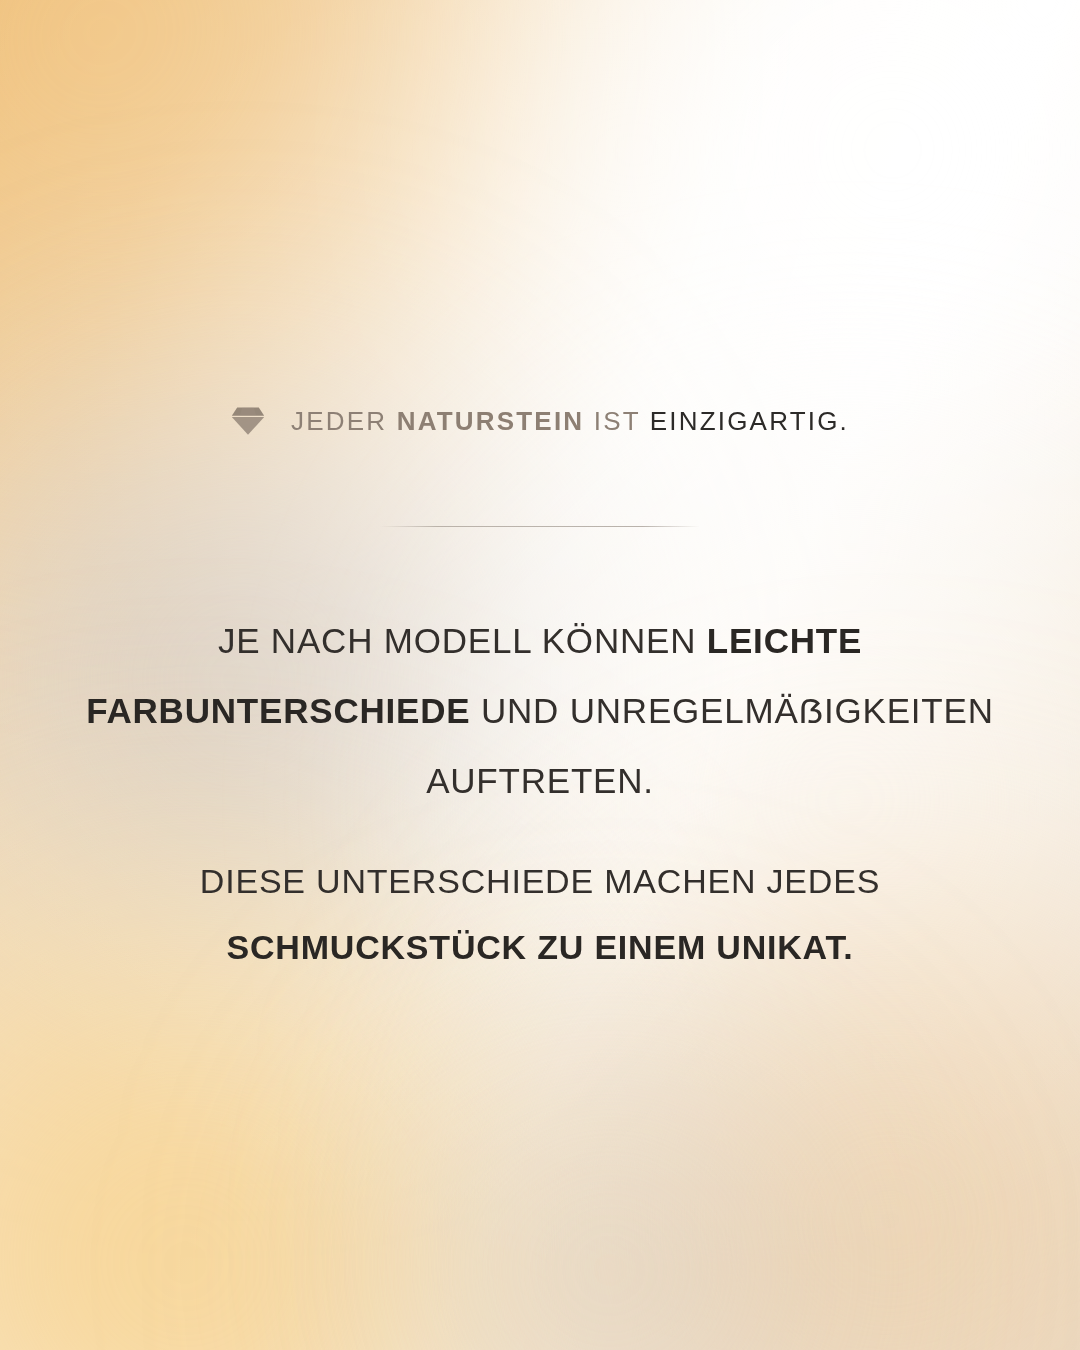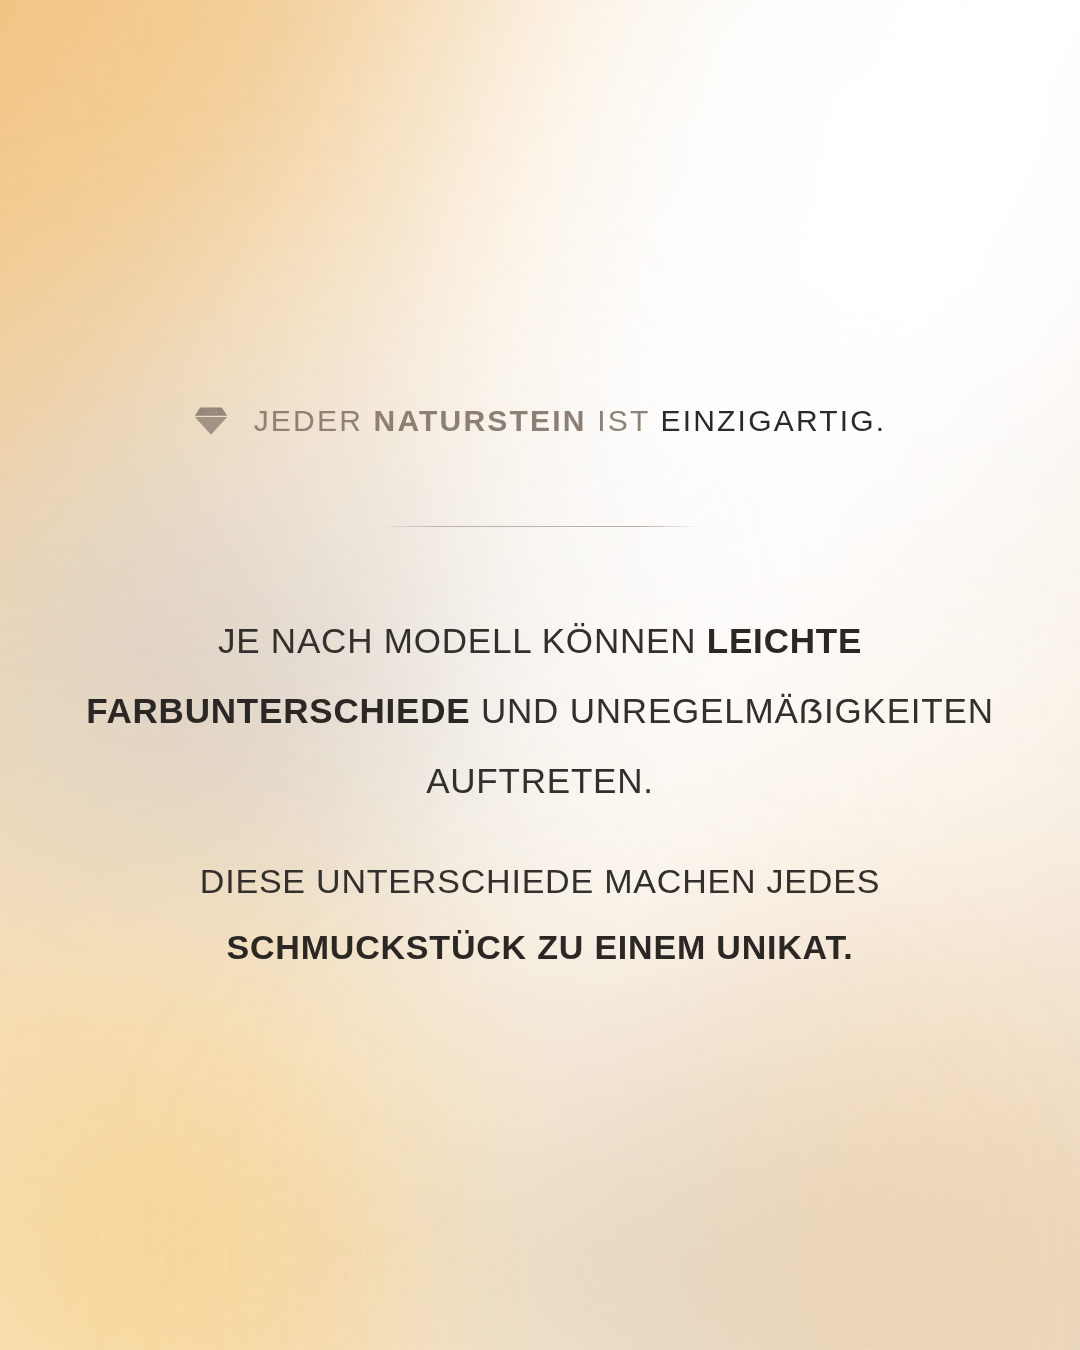--- a/index.html
+++ b/index.html
@@ -95,21 +95,21 @@
     gap: 26px;
   }
   .gem-icon {
     display: block;
     width: 34px;
     height: 30px;
     flex: none;
     opacity: 0.95;
   }
   .eyebrow-text {
-    font-size: 30px;
+    font-size: 26px;
     letter-spacing: 2.2px;
     line-height: 1;
     white-space: nowrap;
     color: #8d8075;
     font-weight: 400;
   }
   .eyebrow-text .mid {
     color: #8d7f73;
     font-weight: 700;
   }

